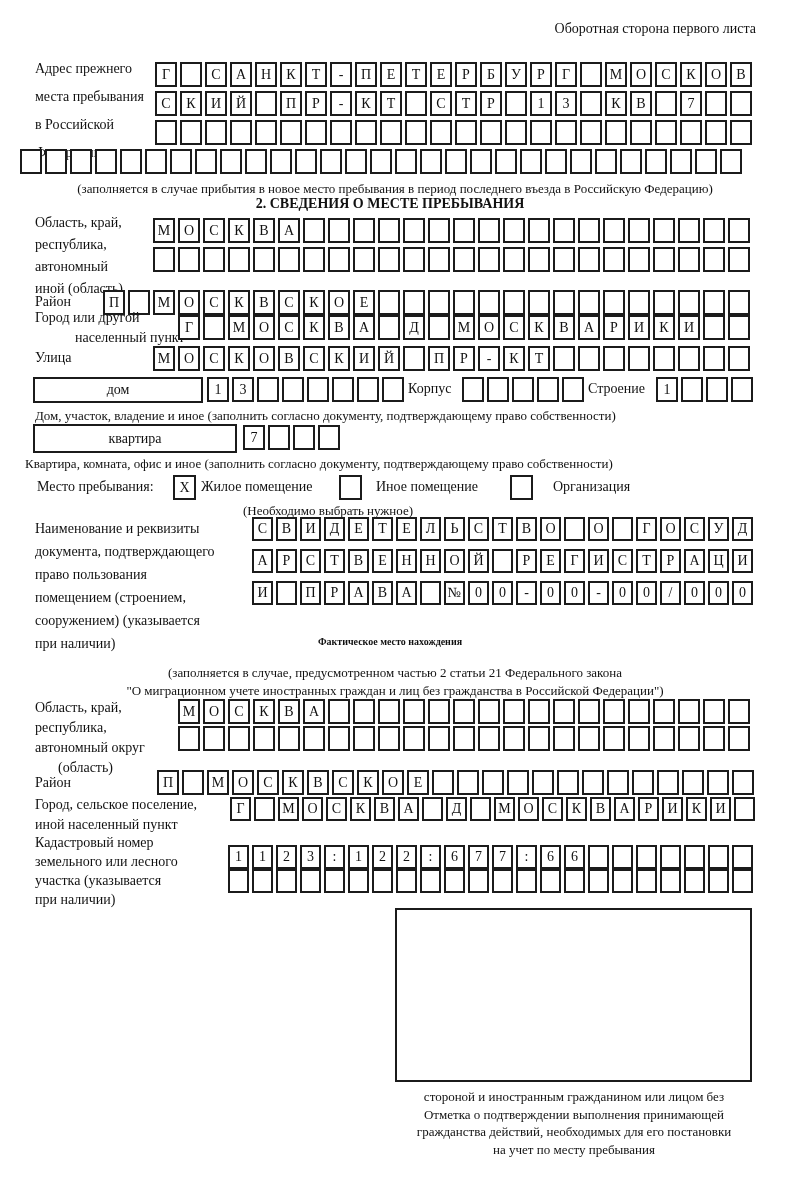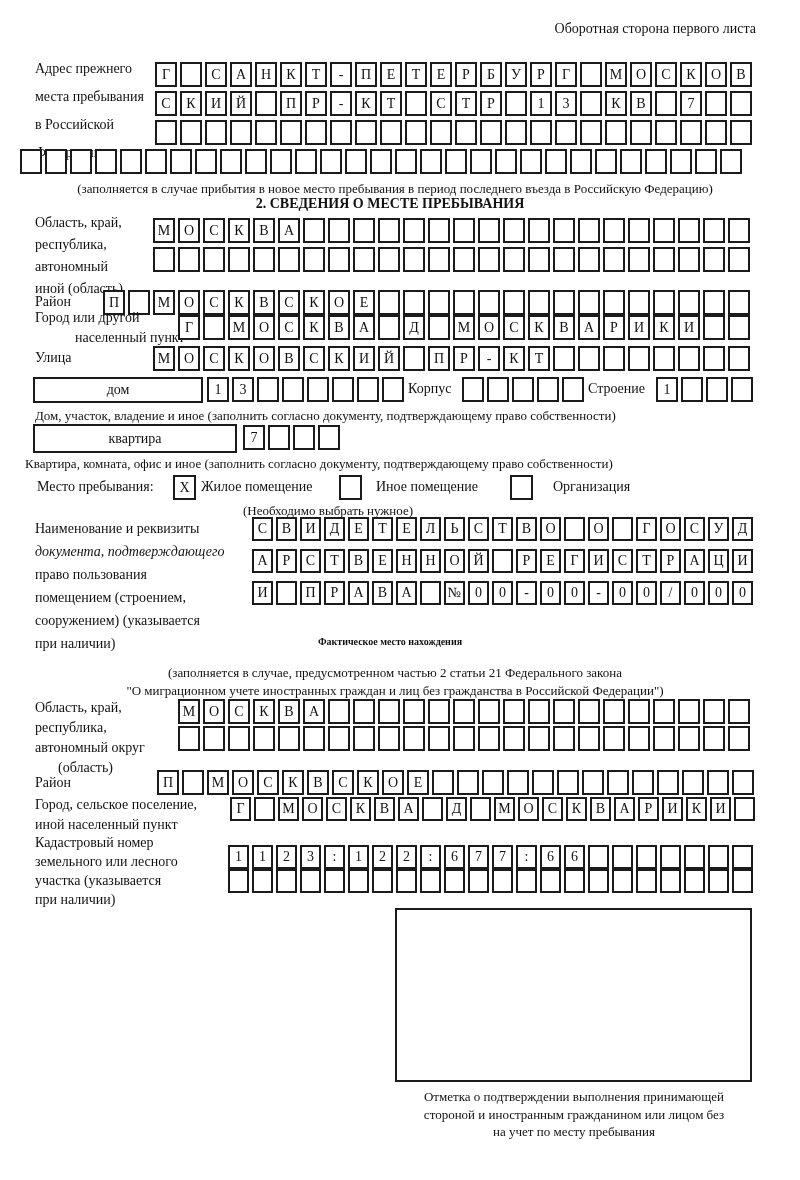--- a/index.html
+++ b/index.html
@@ -337,21 +337,21 @@
   <div class="cbx" style="left:173px;top:475px;">X</div>
   <div class="lbl" style="left:185px;top:476px;margin-left:16px;">Жилое помещение</div>
   <div class="cbx" style="left:339px;top:475px;"></div>
   <div class="lbl" style="left:376px;top:476px;">Иное помещение</div>
   <div class="cbx" style="left:510px;top:475px;"></div>
   <div class="lbl" style="left:553px;top:476px;">Организация</div>
   <div class="lbl small" style="left:243px;top:500px;">(Необходимо выбрать нужное)</div>
 
   <div>
     <div class="lbl" style="left:35px;top:518px;">Наименование и реквизиты</div>
-    <div class="lbl" style="left:35px;top:541px;font-style:italic;">документа, подтверждающего</div>
+    <div class="lbl" style="left:35px;top:541px;">документа, подтверждающего</div>
     <div class="lbl" style="left:35px;top:564px;">право пользования</div>
     <div class="lbl" style="left:35px;top:587px;">помещением (строением,</div>
     <div class="lbl" style="left:35px;top:610px;">сооружением) (указывается</div>
     <div class="lbl" style="left:35px;top:633px;">при наличии)</div>
   </div>
   <div class="cellrow tight" style="left:252px;top:517px;">
       <span class="cell">С</span>
       <span class="cell">В</span>
       <span class="cell">И</span>
       <span class="cell">Д</span>
@@ -588,18 +588,19 @@
       <span class="cell"></span>
       <span class="cell"></span>
       <span class="cell"></span>
       <span class="cell"></span>
       <span class="cell"></span>
       <span class="cell"></span>
     </div>
 
   <div class="stamp"></div>
   <div class="abs center" style="left:380px;top:1088px;width:388px;">
+    <div class="capline">стороной и иностранным гражданином или лицом без</div>
     <div class="capline">Отметка о подтверждении выполнения принимающей</div>
-    <div class="capline">стороной и иностранным гражданином или лицом без</div>
+    <div class="capline">гражданства действий, необходимых для его постановки</div>
     <div class="capline">на учет по месту пребывания</div>
   </div>
 
 </div>
 
 </body></html>

